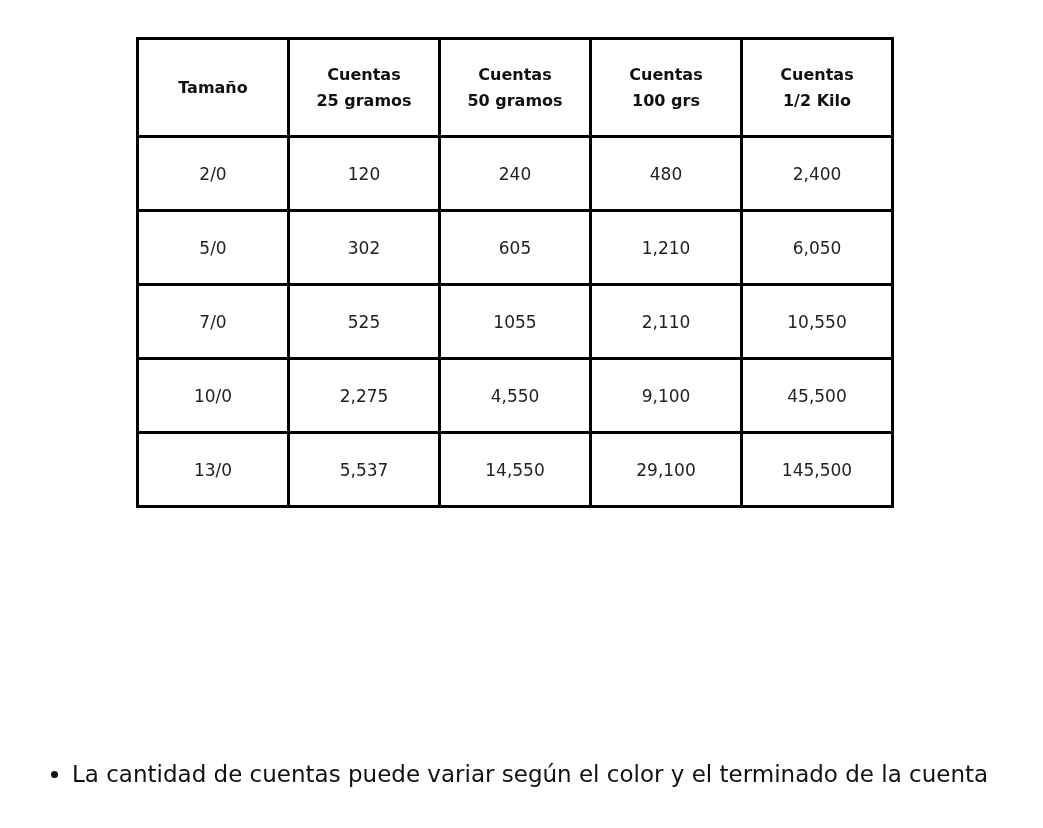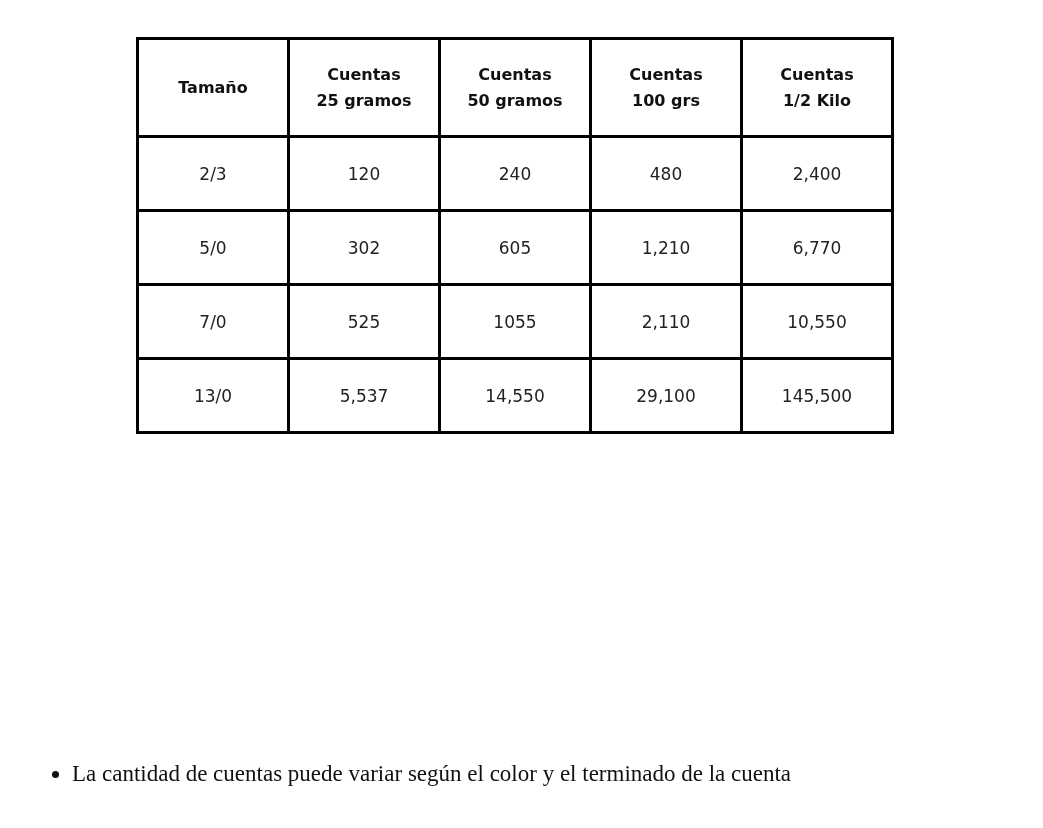--- a/index.html
+++ b/index.html
@@ -31,21 +31,20 @@
     table.beads td {
       height: 71px;
       font-size: 17px;
       color: #222222;
     }
     .hdr-line { display: block; }
     ul.notes {
       position: absolute; left: 48px; top: 756px; margin: 0; padding: 0 0 0 24px;
       font-size: 23px; color: #111111;
       list-style: disc;
-      font-family: Liberation Serif, serif;
     }
     ul.notes li { line-height: 36px; }
   </style>
 </head>
 <body>
 
 <table class="beads">
   <thead>
     <tr>
       <th>
@@ -64,39 +63,46 @@
         <span class="hdr-line">100 grs</span>
       </th>
       <th>
         <span class="hdr-line">Cuentas</span>
         <span class="hdr-line">1/2 Kilo</span>
       </th>
     </tr>
   </thead>
   <tbody>
     <tr>
-      <td>2/3</td>
+      <td>2/0</td>
       <td>120</td>
       <td>240</td>
       <td>480</td>
       <td>2,400</td>
     </tr>
     <tr>
       <td>5/0</td>
       <td>302</td>
       <td>605</td>
       <td>1,210</td>
-      <td>6,770</td>
+      <td>6,050</td>
     </tr>
     <tr>
       <td>7/0</td>
       <td>525</td>
       <td>1055</td>
       <td>2,110</td>
       <td>10,550</td>
+    </tr>
+    <tr>
+      <td>10/0</td>
+      <td>2,275</td>
+      <td>4,550</td>
+      <td>9,100</td>
+      <td>45,500</td>
     </tr>
     <tr>
       <td>13/0</td>
       <td>5,537</td>
       <td>14,550</td>
       <td>29,100</td>
       <td>145,500</td>
     </tr>
   </tbody>
 </table>

